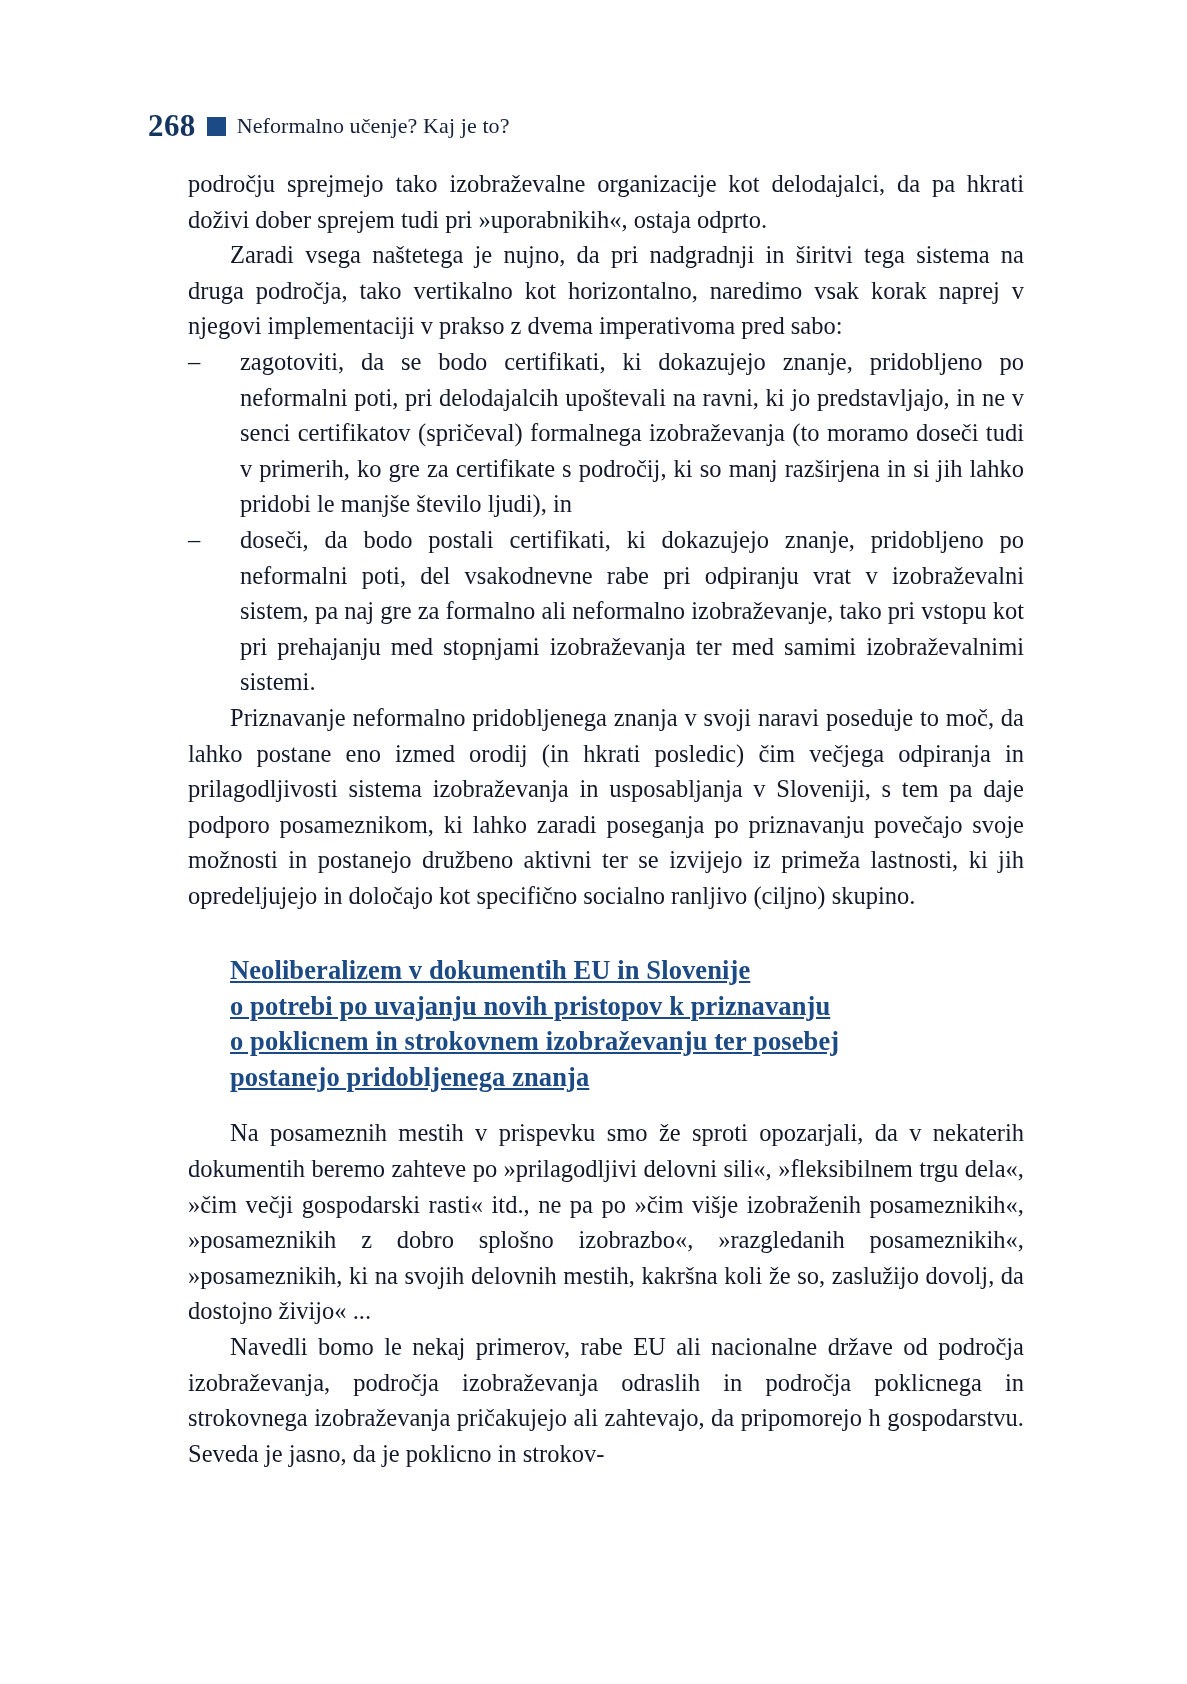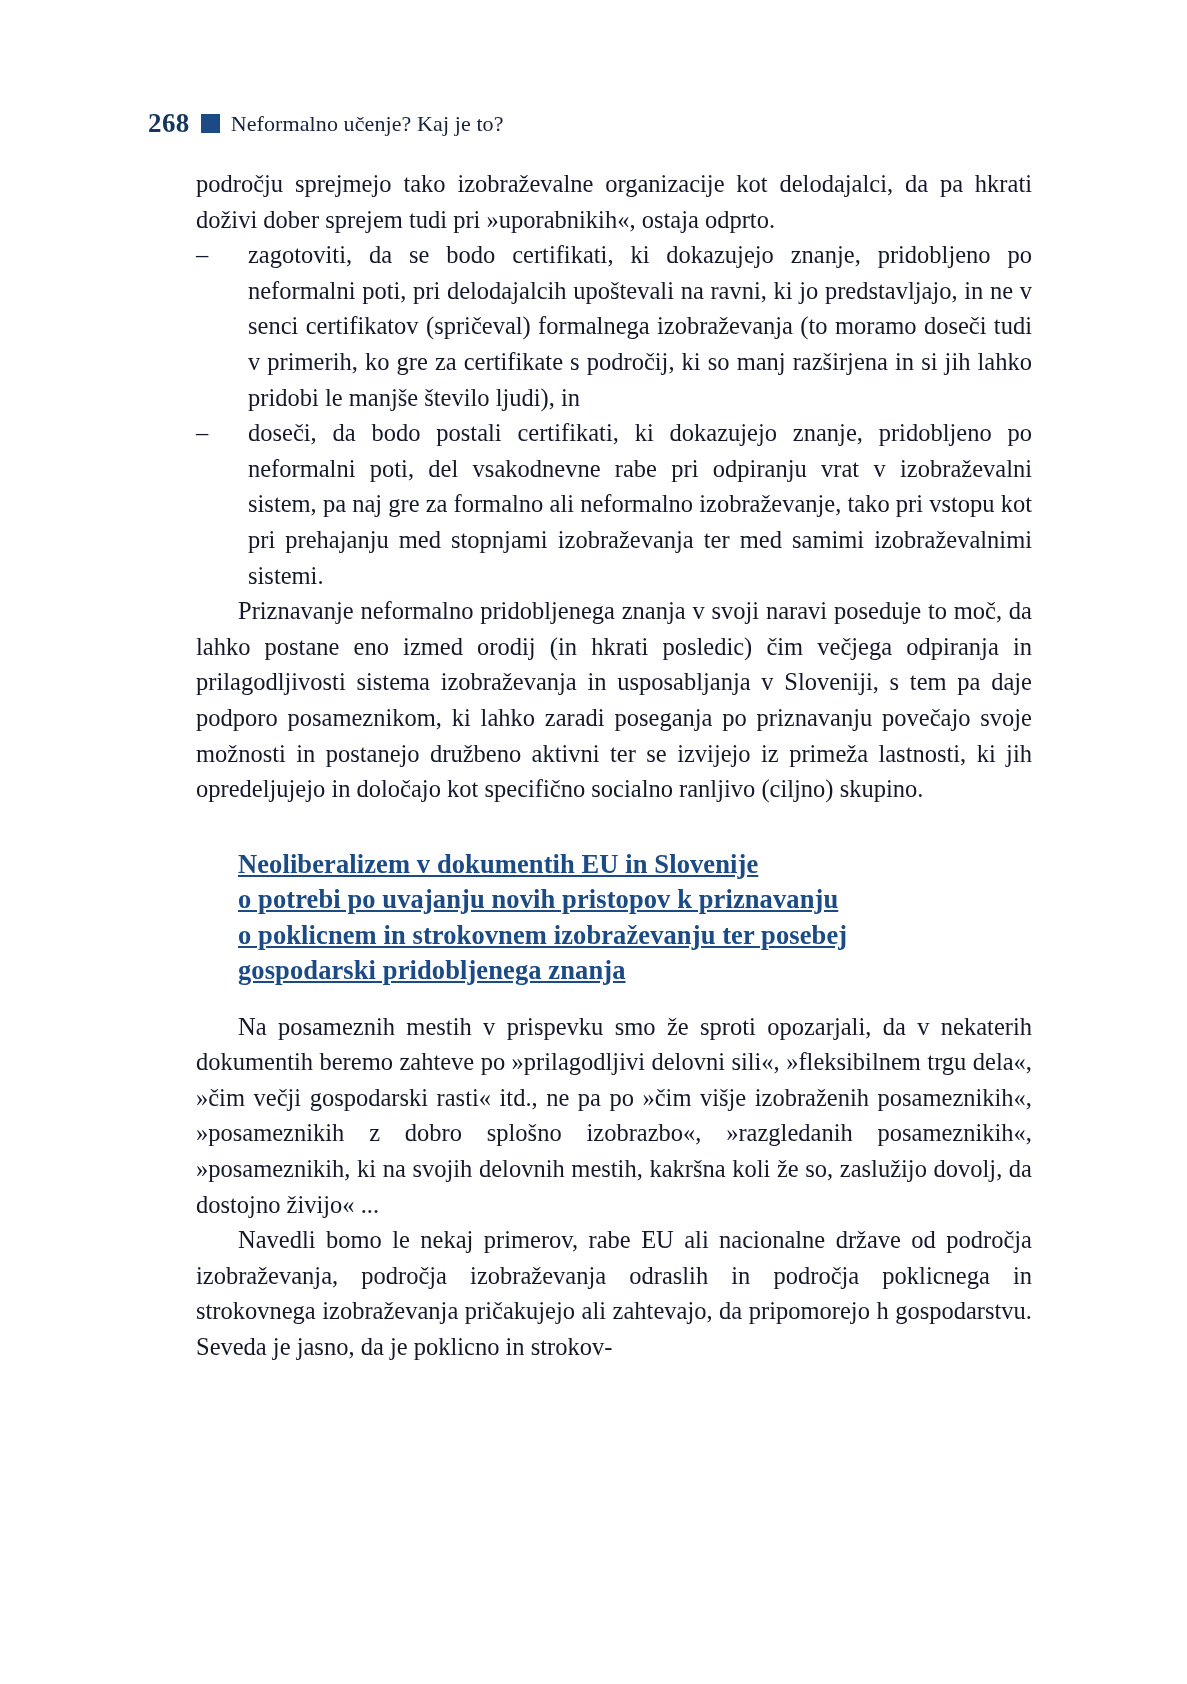--- a/index.html
+++ b/index.html
@@ -24,41 +24,41 @@
   .header {
     position: absolute;
     top: 108px;
     left: 148px;
     display: flex;
     align-items: center;
     gap: 11px;
   }
   .folio {
     font-family: "Liberation Serif", serif;
-    font-size: 27px;
+    font-size: 31px;
     font-weight: bold;
     color: #14355f;
     letter-spacing: 0.4px;
   }
   .header-square {
     width: 19px;
     height: 19px;
     background: #1b4a85;
     display: inline-block;
   }
   .running-head {
     font-family: "Liberation Serif", serif;
     font-size: 22px;
     color: #15203a;
     letter-spacing: 0.1px;
   }
   .body {
     position: absolute;
     top: 166px;
-    left: 196px;
+    left: 188px;
     width: 836px;
   }
   p {
     margin: 0;
     font-size: 24.5px;
     line-height: 35.6px;
     text-align: justify;
     text-justify: inter-word;
     color: #14182b;
     hyphens: manual;
@@ -111,39 +111,40 @@
   <div class="header">
     <span class="folio">268</span>
     <span class="header-square"></span>
     <span class="running-head">Neformalno učenje? Kaj je to?</span>
   </div>
 
   <div class="body">
 
     <p>področju sprejmejo tako izobraževalne organizacije kot delodajalci, da pa hkrati doživi dober sprejem tudi pri »uporabnikih«, ostaja odprto.</p>
 
+    <p class="indent">Zaradi vsega naštetega je nujno, da pri nadgradnji in širitvi tega sistema na druga področja, tako vertikalno kot horizontalno, naredimo vsak korak naprej v njegovi implementaciji v prakso z dvema imperativoma pred sabo:</p>
 
     <ul class="list">
       <li>
         <span class="dash">–</span>
         <span>zagotoviti, da se bodo certifikati, ki dokazujejo znanje, pridobljeno po neformalni poti, pri delodajalcih upoštevali na ravni, ki jo predstavljajo, in ne v senci certifikatov (spričeval) formalnega izobraževanja (to moramo doseči tudi v primerih, ko gre za certifikate s področij, ki so manj razširjena in si jih lahko pridobi le manjše število ljudi), in</span>
       </li>
       <li>
         <span class="dash">–</span>
         <span>doseči, da bodo postali certifikati, ki dokazujejo znanje, pridobljeno po neformalni poti, del vsakodnevne rabe pri odpiranju vrat v izobraževalni sistem, pa naj gre za formalno ali neformalno izobraževanje, tako pri vstopu kot pri prehajanju med stopnjami izobraževanja ter med samimi izobraževalnimi sistemi.</span>
       </li>
     </ul>
 
     <p class="indent">Priznavanje neformalno pridobljenega znanja v svoji naravi poseduje to moč, da lahko postane eno izmed orodij (in hkrati posledic) čim večjega odpiranja in prilagodljivosti sistema izobraževanja in usposabljanja v Sloveniji, s tem pa daje podporo posameznikom, ki lahko zaradi poseganja po priznavanju povečajo svoje možnosti in postanejo družbeno aktivni ter se izvijejo iz primeža lastnosti, ki jih opredeljujejo in določajo kot specifično socialno ranljivo (ciljno) skupino.</p>
 
     <div class="heading">
       <div>Neoliberalizem v dokumentih EU in Slovenije</div>
       <div>o potrebi po uvajanju novih pristopov k priznavanju</div>
       <div>o poklicnem in strokovnem izobraževanju ter posebej</div>
-      <div>gospodarski pridobljenega znanja</div>
+      <div>postanejo pridobljenega znanja</div>
     </div>
 
     <p class="indent after-heading">Na posameznih mestih v prispevku smo že sproti opozarjali, da v nekaterih dokumentih beremo zahteve po »prilagodljivi delovni sili«, »fleksibilnem trgu dela«, »čim večji gospodarski rasti« itd., ne pa po »čim višje izobraženih posameznikih«, »posameznikih z dobro splošno izobrazbo«, »razgledanih posameznikih«, »posameznikih, ki na svojih delovnih mestih, kakršna koli že so, zaslužijo dovolj, da dostojno živijo« ...</p>
 
     <p class="indent">Navedli bomo le nekaj primerov, rabe EU ali nacionalne države od področja izobraževanja, področja izobraževanja odraslih in področja poklicnega in strokovnega izobraževanja pričakujejo ali zahtevajo, da pripomorejo h gospodarstvu. Seveda je jasno, da je poklicno in strokov-</p>
 
   </div>
 </div>
 
 </body></html>

